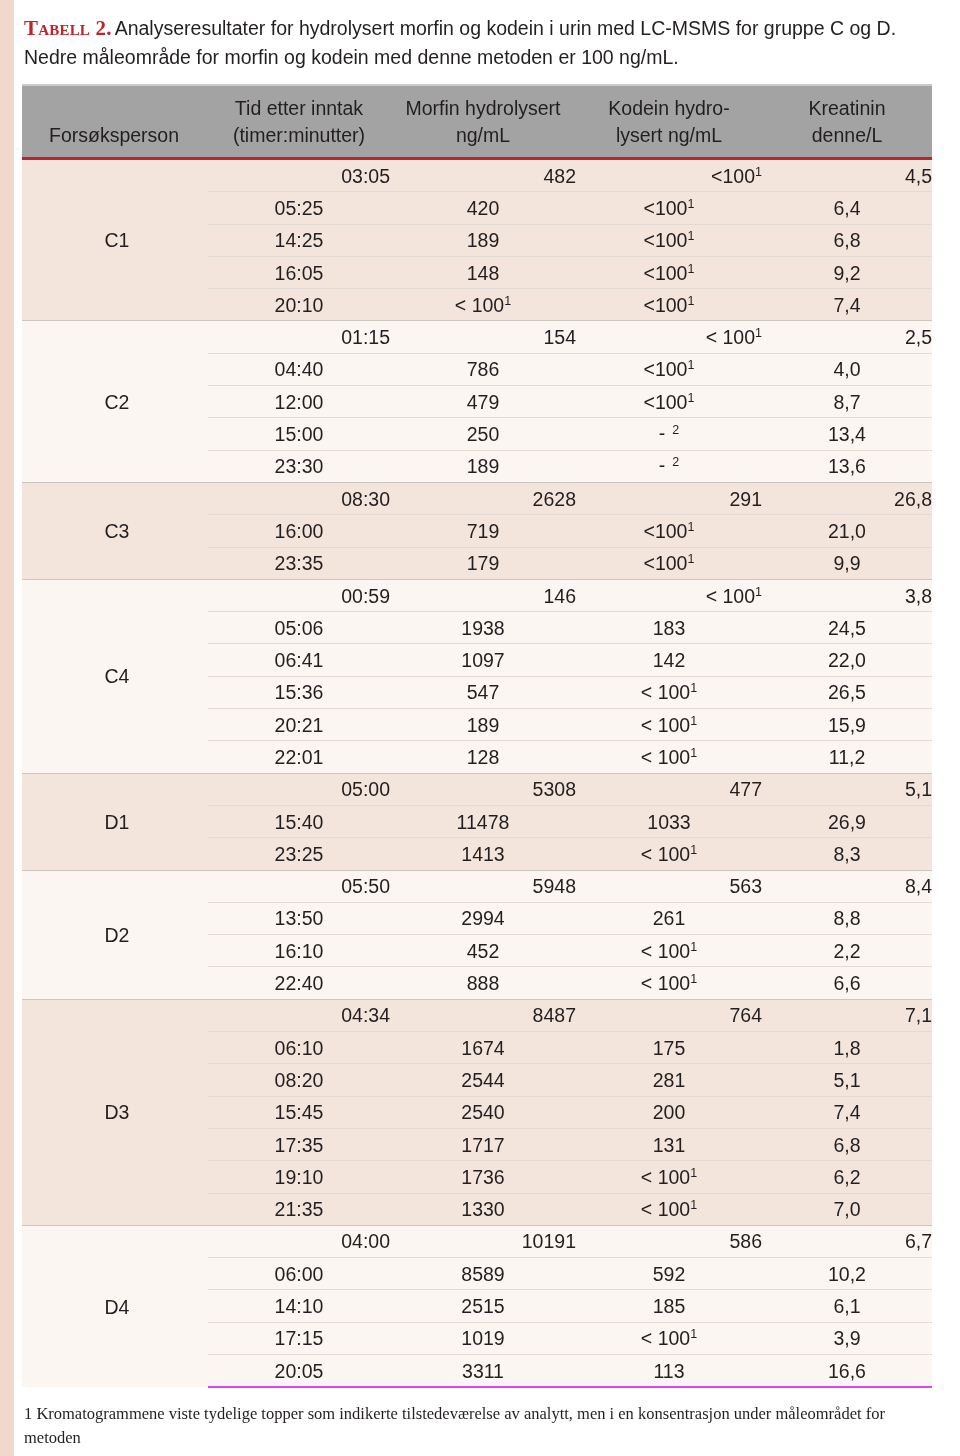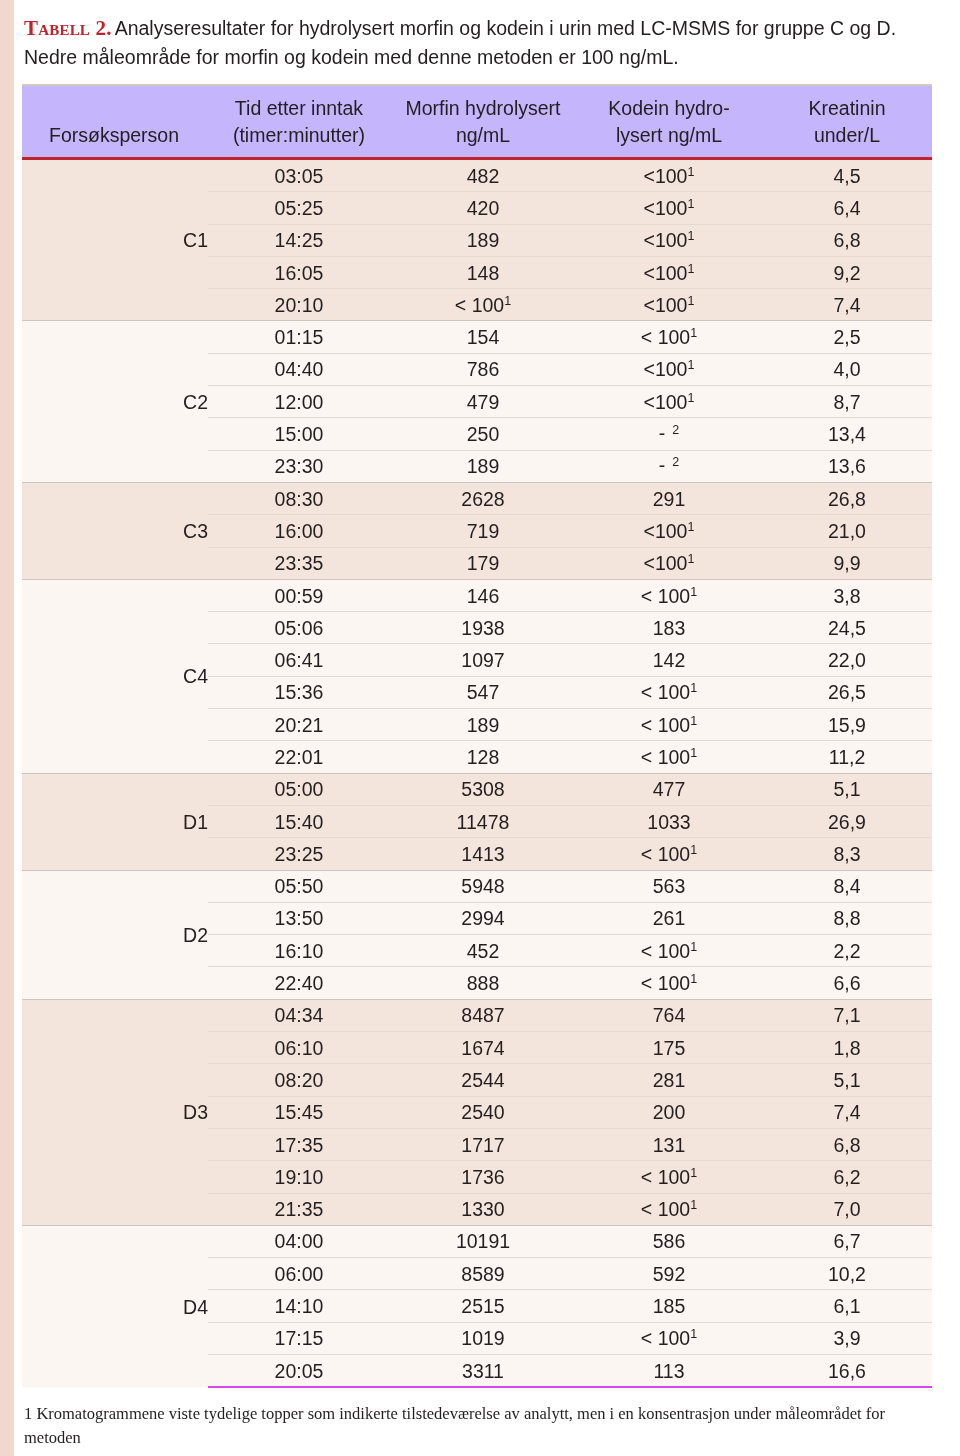--- a/index.html
+++ b/index.html
@@ -61,58 +61,58 @@
   table.t2 col.c-person { width: 186px; }
   table.t2 col.c-time   { width: 182px; }
   table.t2 col.c-morfin { width: 186px; }
   table.t2 col.c-kodein { width: 186px; }
   table.t2 col.c-krea   { width: 170px; }
 
   
   thead td, thead th {
     border-top: 2px solid #cfcac6;
     border-bottom: 3px solid #c0232b;
-    background: #c4b5fd;
+    background: #a3a3a3;
     font-weight: 400;
     font-size: 19.5px;
     line-height: 27px;
     padding: 9px 6px 8px;
     vertical-align: bottom;
     color: #231f20;
   }
   thead .h-person { text-align: center; padding-left: 4px; }
   thead .h-ctr    { text-align: center; }
 
   
   tbody td {
     font-size: 19.5px;
     line-height: 22px;
     padding: 0;
     height: 31.3px;
     color: #231f20;
   }
   tbody td.person {
-    text-align: right;
+    text-align: center;
     padding-left: 4px;
     vertical-align: middle;
   }
   tbody td.val {
     text-align: center;
     vertical-align: middle;
   }
   
   tbody tr.rowline td.val { border-top: 1px solid #e3dad4; }
 
   
   tbody tr.band-a td { background: #f4e5dc; }
   tbody tr.band-b td { background: #fcf6f3; }
 
   
   tbody tr.group-start td { border-top: 1px solid #cdc5c0; }
-  tbody tr.group-start td.val { border-top: 1px solid #cdc5c0; }
+  tbody tr.group-start td.val { border-top: 1px solid #cdc5c0; text-align: right; }
 
   tbody tr.last-row td { border-bottom: 2px solid #d946ef; }
 
   sup.fn {
     font-size: 12.5px;
     vertical-align: super;
     line-height: 0;
   }
   .dash-val { letter-spacing: 0; }
   .dash-val .dash { position: relative; top: -1px; }
@@ -162,21 +162,21 @@
           <td class="h-ctr">
             <span>Morfin hydrolysert</span><br>
             <span>ng/mL</span>
           </td>
           <td class="h-ctr">
             <span>Kodein hydro-</span><br>
             <span>lysert ng/mL</span>
           </td>
           <td class="h-ctr">
             <span>Kreatinin</span><br>
-            <span>under/L</span>
+            <span>denne/L</span>
           </td>
         </tr>
       </thead>
       <tbody id="table-body">
           <tr class="band-a table-row group-start">
             <td class="person" rowspan="5">C1</td>
             <td class="val">03:05</td>
             <td class="val">482</td>
             <td class="val">&lt;100<sup class="fn">1</sup></td>
             <td class="val">4,5</td>

